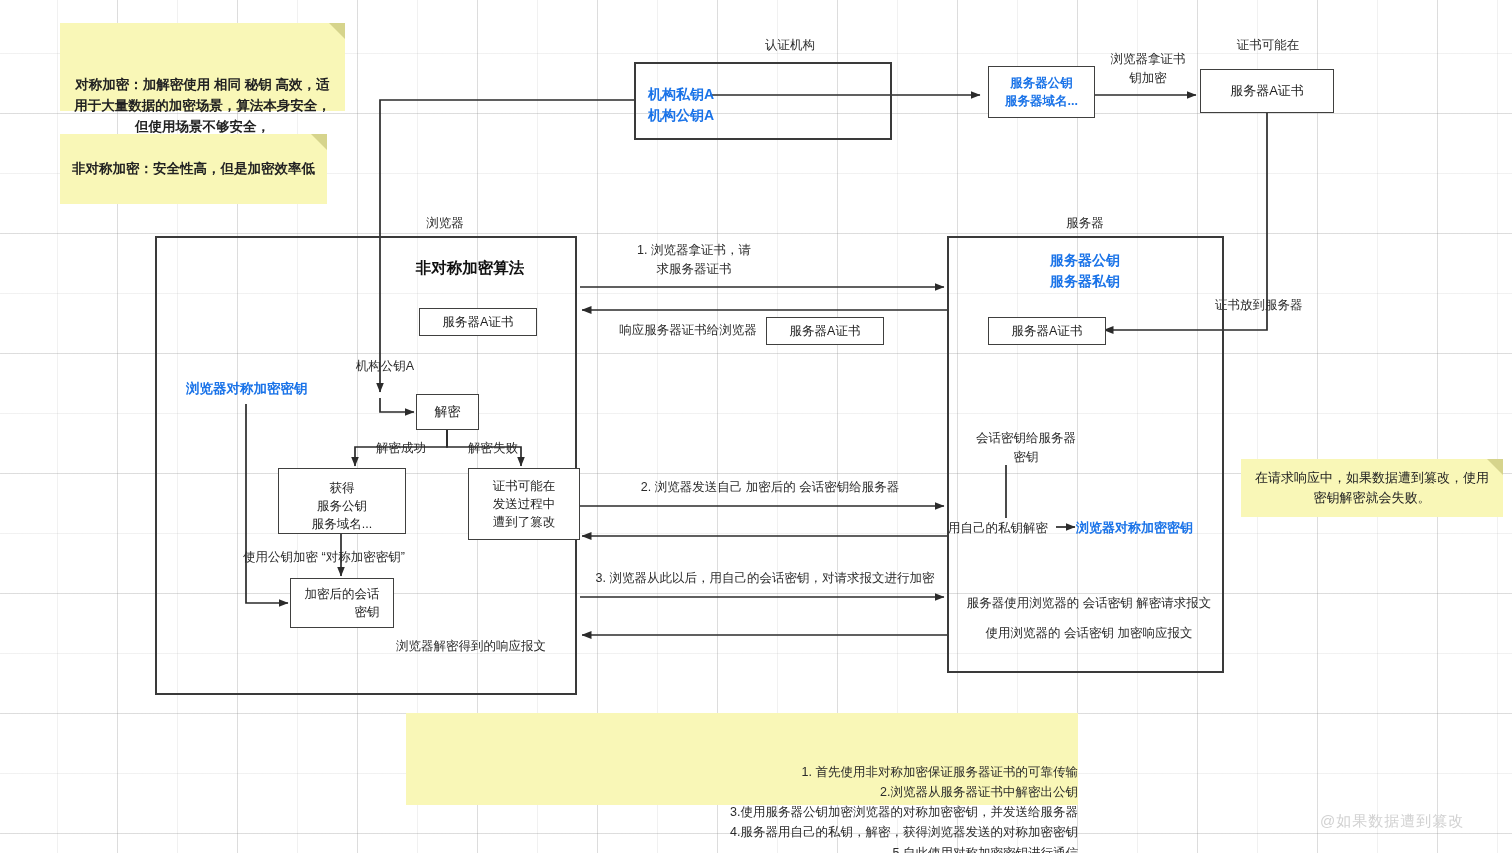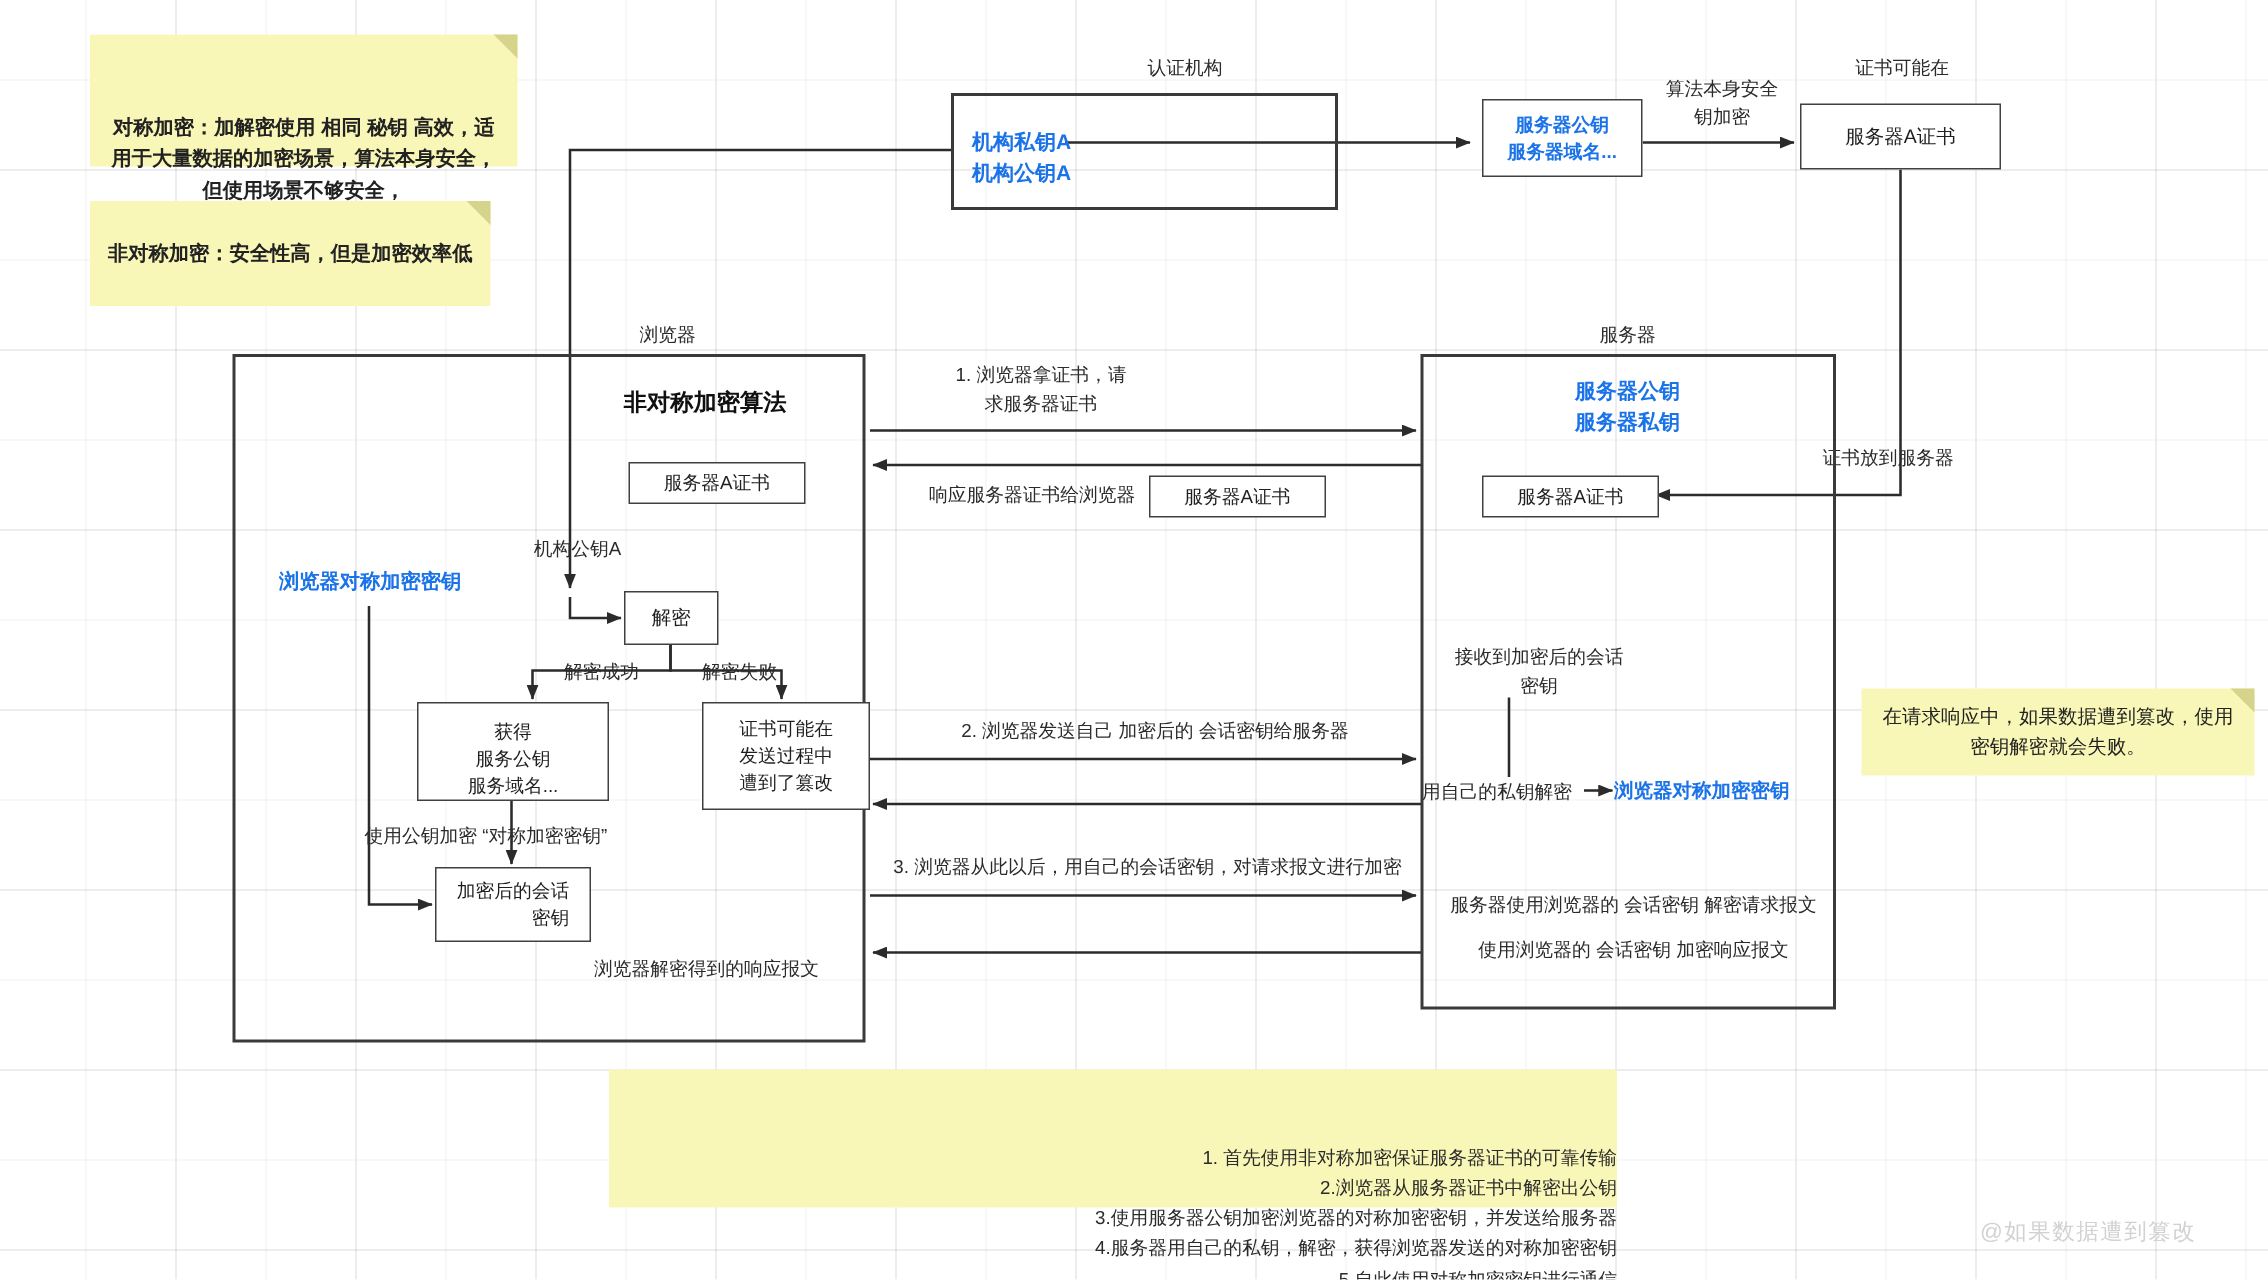--- a/index.html
+++ b/index.html
@@ -141,21 +141,21 @@
 
   <div class="abs bigbox" style="left:634px;top:62px;width:258px;height:78px;"></div>
   <div class="abs blue-big" style="left:648px;top:84px;width:120px;text-align:left;">机构私钥A
 机构公钥A</div>
 
   <div class="abs box thin" style="left:988px;top:66px;width:107px;height:52px;">
     <span class="blue" style="font-size:12.5px;">服务器公钥
 服务器域名...</span>
   </div>
 
-  <div class="abs lbl" style="left:1100px;top:50px;width:96px;">算法本身安全
+  <div class="abs lbl" style="left:1100px;top:50px;width:96px;">浏览器拿证书
 钥加密</div>
 
   <div class="abs lbl" style="left:1196px;top:36px;width:144px;">证书可能在</div>
 
   <div class="abs box thin" style="left:1200px;top:69px;width:134px;height:44px;">
     <span>服务器A证书</span>
   </div>
 
   <div class="abs lbl" style="left:1215px;top:296px;width:140px;text-align:left;">证书放到服务器</div>
 
@@ -205,21 +205,21 @@
   <div class="abs lbl" style="left:1030px;top:214px;width:110px;">服务器</div>
   <div class="abs bigbox" style="left:947px;top:236px;width:277px;height:437px;"></div>
 
   <div class="abs blue-big" style="left:1000px;top:250px;width:170px;">服务器公钥
 服务器私钥</div>
 
   <div class="abs box thin" style="left:988px;top:317px;width:118px;height:28px;font-size:12.5px;">
     <span>服务器A证书</span>
   </div>
 
-  <div class="abs lbl" style="left:946px;top:429px;width:160px;">接收到加密后的会话
+  <div class="abs lbl" style="left:946px;top:429px;width:160px;">会话密钥给服务器
 密钥</div>
 
   <div class="abs lbl" style="left:948px;top:519px;width:112px;text-align:left;">用自己的私钥解密</div>
 
   <div class="abs" style="left:1076px;top:518px;width:160px;">
     <span class="blue" style="font-size:13px;">浏览器对称加密密钥</span>
   </div>
 
   <div class="abs lbl" style="left:955px;top:594px;width:268px;">服务器使用浏览器的 会话密钥 解密请求报文</div>
   <div class="abs lbl" style="left:955px;top:624px;width:268px;">使用浏览器的 会话密钥 加密响应报文</div>

